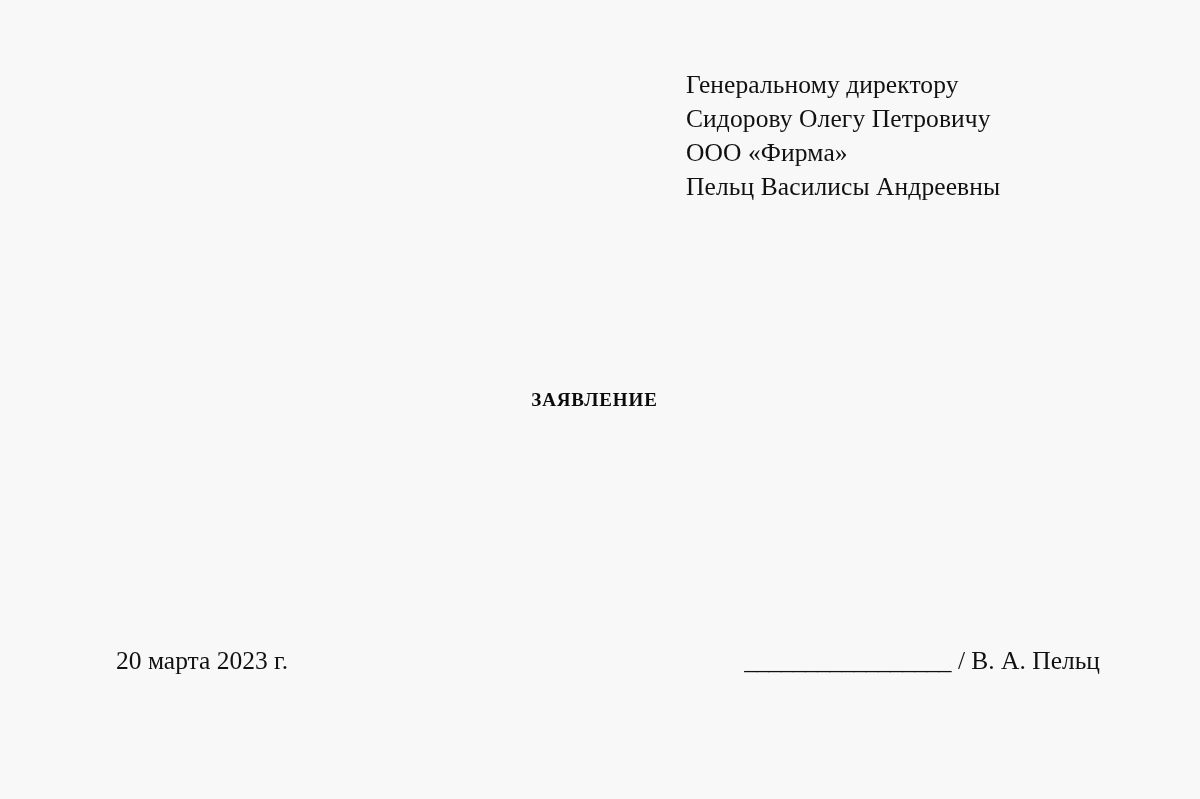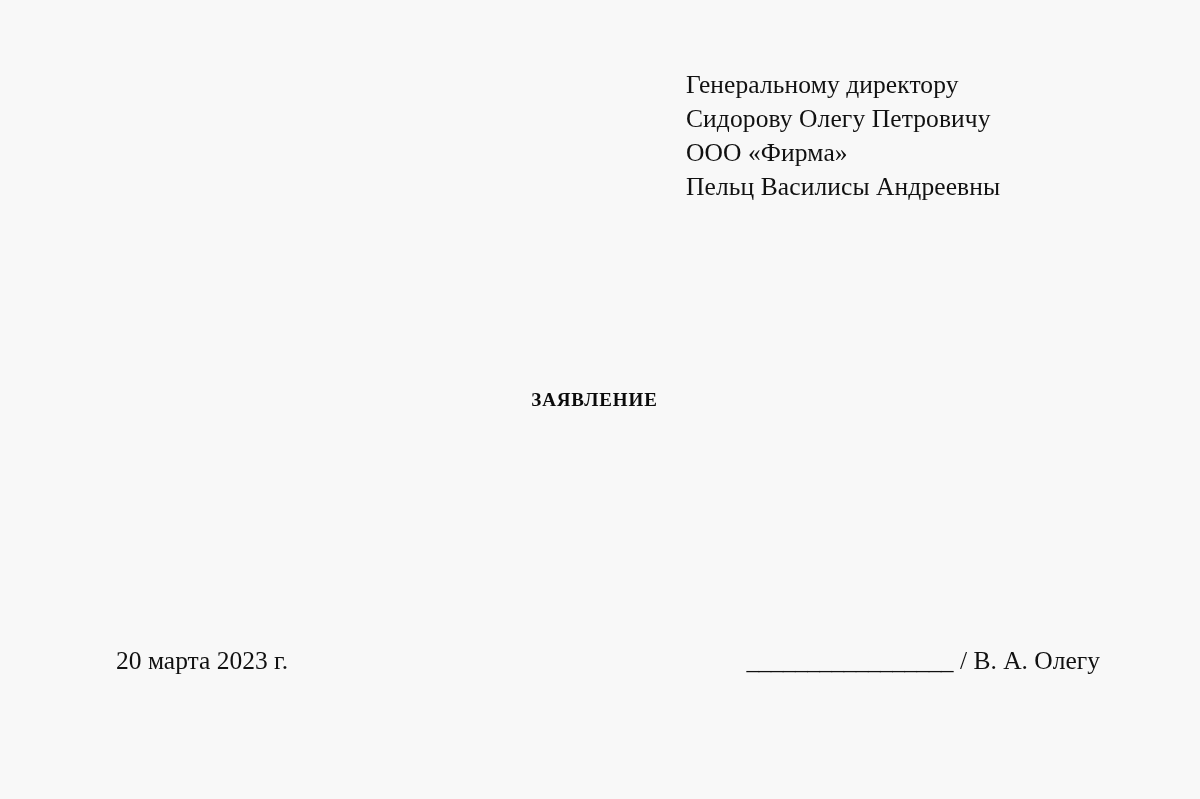--- a/index.html
+++ b/index.html
@@ -119,17 +119,17 @@
     <div class="addressee-line">Пельц Василисы Андреевны</div>
   </div>
 
   <div class="doc-title">ЗАЯВЛЕНИЕ</div>
 
 
   <div class="footer-row">
     <div class="footer-date">20 марта 2023 г.</div>
     <div class="signature-group">
       <span class="signature-rule">_________________</span>
-      <span class="signature-name">/ В. А. Олегу</span>
+      <span class="signature-name">/ В. А. Пельц</span>
     </div>
   </div>
 
 </div>
 
 </body></html>

